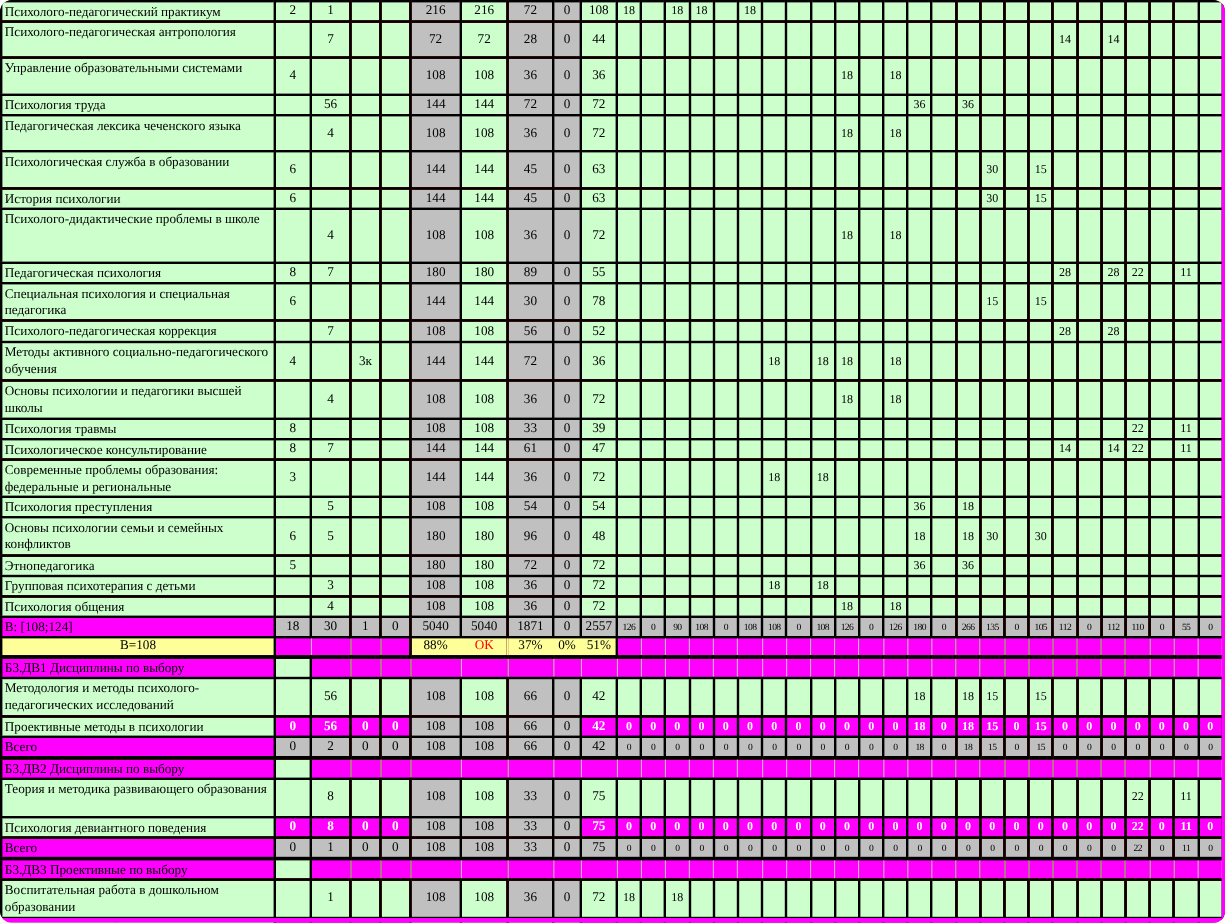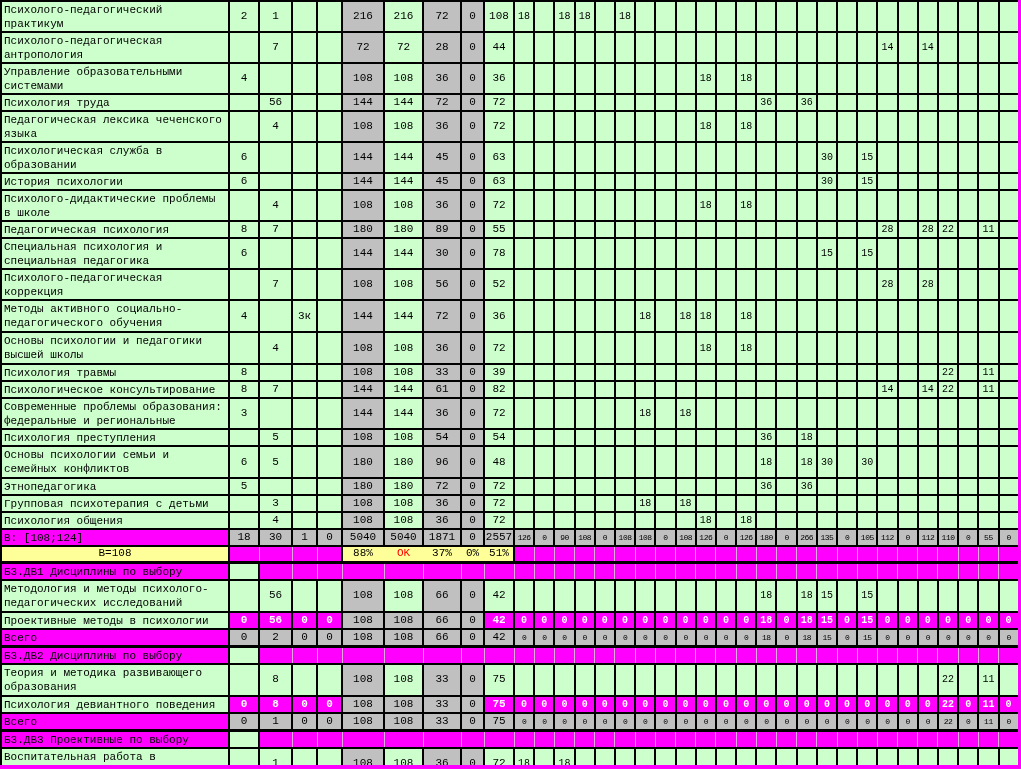--- a/index.html
+++ b/index.html
@@ -1,17 +1,17 @@
 <!DOCTYPE html>
 <html><head>
 <meta charset="utf-8">
 <style>
   html,body{margin:0;padding:0;background:#fff;}
   #screen{position:relative;width:1021px;height:769px;overflow:hidden;background:#7f1d1d;
-          font-family:Liberation Mono, monospace;}
+          font-family:Liberation Serif, serif;border-radius:10px;}
   table{border-collapse:collapse;table-layout:fixed;width:1018px;
         border-top:2px solid #000;border-left:2px solid #000;}
   td{border-right:2px solid #000;border-bottom:2px solid #000;padding:0;
      overflow:hidden;font-size:11px;color:#000;vertical-align:middle;text-align:center;
      white-space:normal;line-height:13px;}
   .g{background:#ccffcc;}
   .gy{background:#c0c0c0;}
   .m{background:#ff00ff;}
   .y{background:#ffff99;}
   .name{text-align:left;vertical-align:top;padding:1px 2px 0 2px;line-height:14px;}
@@ -322,21 +322,21 @@
           <td class="g num sm"></td>
           <td class="g num sm">15</td>
           <td class="g num sm"></td>
           <td class="g num sm"></td>
           <td class="g num sm"></td>
           <td class="g num sm"></td>
           <td class="g num sm"></td>
           <td class="g num sm"></td>
           <td class="g num sm"></td>
         </tr>
-        <tr style="height: 17px;">
+        <tr style="height: 45px;">
           <td class="g name">Психолого-дидактические проблемы в школе</td>
           <td class="g num"></td>
           <td class="g num">4</td>
           <td class="g num"></td>
           <td class="g num"></td>
           <td class="gy num">108</td>
           <td class="g num">108</td>
           <td class="gy num">36</td>
           <td class="gy num">0</td>
           <td class="g num">72</td>
@@ -591,21 +591,21 @@
         <tr style="height: 17px;">
           <td class="g name">Психологическое консультирование</td>
           <td class="g num">8</td>
           <td class="g num">7</td>
           <td class="g num"></td>
           <td class="g num"></td>
           <td class="gy num">144</td>
           <td class="g num">144</td>
           <td class="gy num">61</td>
           <td class="gy num">0</td>
-          <td class="g num">82</td>
+          <td class="g num">47</td>
           <td class="g num sm"></td>
           <td class="g num sm"></td>
           <td class="g num sm"></td>
           <td class="g num sm"></td>
           <td class="g num sm"></td>
           <td class="g num sm"></td>
           <td class="g num sm"></td>
           <td class="g num sm"></td>
           <td class="g num sm"></td>
           <td class="g num sm"></td>

